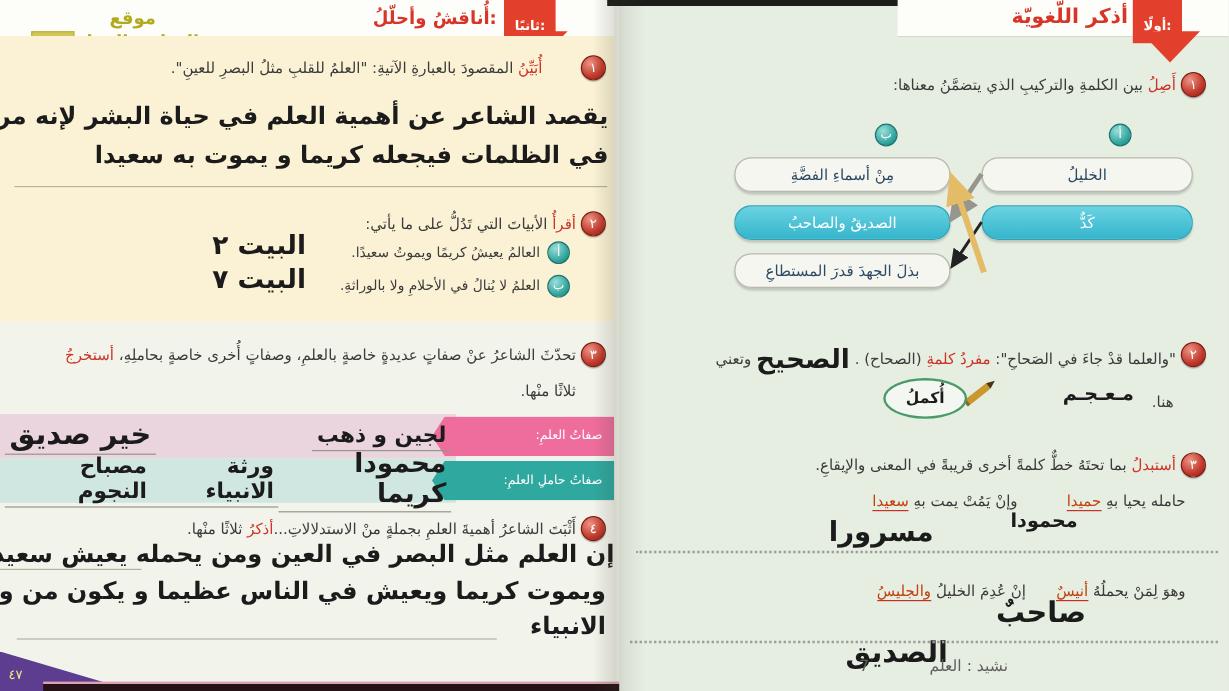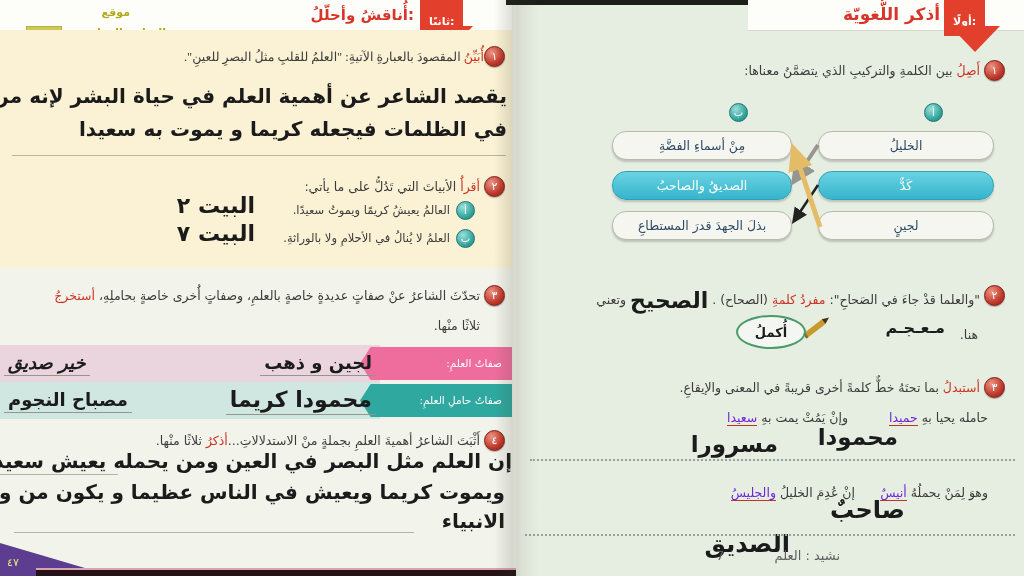--- a/index.html
+++ b/index.html
@@ -44,26 +44,26 @@
   .rowwash{height:37px;}
   .wash-pink{background:#ead5de;}
   .wash-teal{background:#cfe7e0;}
   .tag{height:33px;line-height:33px;color:#fff;font-size:10.5px;direction:rtl;
       padding:0 10px 0 18px;clip-path:polygon(0 50%,7% 0,100% 0,100% 100%,7% 100%);}
   .tag-pink{background:#ee6d9d;}
   .tag-teal{background:#2fa8a0;}
   .trow{display:flex;justify-content:space-between;align-items:center;direction:rtl;}
   .trow span{border-bottom:1px solid #95958a;padding:0 4px 2px 4px;}
   .dotline{border-bottom:2px dotted #9aa09a;height:0;}
-  .redword{color:#6d28d9;border-bottom:1px solid #c43226;}
+  .redword{color:#c2410c;border-bottom:1px solid #c43226;}
   .oval{border:2px solid #4a9a6a;border-radius:50%;width:66px;height:30px;
       display:flex;align-items:center;justify-content:center;background:rgba(255,255,255,.55);}
   .purple-tri{background:#5c3d8f;clip-path:polygon(0 0,100% 100%,0 100%);}
   .footer-gray{font-size:13px;color:#5f5f5f;direction:rtl;}
-  .wm-olive{color:#b2aa1e;font-weight:bold;font-size:11px;direction:rtl;}
+  .wm-olive{color:#b2aa1e;font-weight:bold;font-size:15px;direction:rtl;}
   .wm-url{color:#c87c04;font-weight:bold;font-size:13.5px;
       text-shadow:0 1px 0 #fff,0 -1px 0 #fff;}
   .wm-sq{background:#cfc857;border:1px solid #b9b143;}
 </style>
 </head>
 <body>
 
 <div class="spread">
 
   <div class="abs page-left"></div>
@@ -83,21 +83,21 @@
 
   <div class="abs wm-sq" style="left:26px;top:26px;width:34px;height:28px;"></div>
   <div class="abs wm-sq" style="left:10px;top:50px;width:36px;height:30px;"></div>
   <div class="abs wm-olive nw" style="right:894px;top:6px;">موقع</div>
   <div class="abs wm-olive nw" style="right:858px;top:26px;">المناهج العمانية</div>
   <div class="abs wm-url nw" style="left:0;top:62px;">www.alManahj.com/om</div>
 
   <div class="abs cream" style="left:0;top:30px;width:512px;height:238px;"></div>
 
   <div class="abs qbadge" style="left:484px;top:46px;">١</div>
-  <div class="abs qtext nw" style="right:540px;top:49px;font-family:Liberation Serif, serif;">
+  <div class="abs qtext nw" style="right:572px;top:49px;">
     <span class="kw">أُبَيِّنُ</span>
     <span>المقصودَ بالعبارةِ الآتيةِ: "العلمُ للقلبِ مثلُ البصرِ للعينِ".</span>
   </div>
   <div class="abs hand nw" style="right:517px;top:84px;font-size:20px;">يقصد الشاعر عن أهمية العلم في حياة البشر لإنه مرأة البشر</div>
   <div class="abs hand nw" style="right:517px;top:117px;font-size:20px;">في الظلمات فيجعله كريما و يموت به سعيدا</div>
   <div class="abs thinline" style="left:12px;top:155px;width:494px;"></div>
 
   <div class="abs qbadge" style="left:484px;top:176px;">٢</div>
   <div class="abs qtext nw" style="right:544px;top:179px;">
     <span class="kw">أقرأُ</span>
@@ -114,26 +114,27 @@
   <div class="abs qtext nw" style="right:544px;top:288px;">
     <span>تحدّثَ الشاعرُ عنْ صفاتٍ عديدةٍ خاصةٍ بالعلمِ، وصفاتٍ أُخرى خاصةٍ بحاملِهِ،</span>
     <span class="kw">أستخرجُ</span>
   </div>
   <div class="abs qtext nw" style="right:544px;top:318px;">ثلاثًا منْها.</div>
 
   <div class="abs rowwash wash-pink" style="left:0;top:345px;width:380px;"></div>
   <div class="abs tag tag-pink nw" style="left:360px;top:347px;width:124px;">صفاتُ العلمِ:</div>
   <div class="abs trow" style="left:4px;top:347px;width:372px;height:33px;">
     <span class="hand" style="font-size:18px;">لجين و ذهب</span>
-    <span class="hand" style="font-size:18px;font-style:italic;">خير صديق</span>
+    <span class="hand" style="font-size:24px;">خير صديق</span>
   </div>
   <div class="abs rowwash wash-teal" style="left:0;top:382px;width:380px;"></div>
   <div class="abs tag tag-teal nw" style="left:360px;top:384px;width:124px;">صفاتُ حاملِ العلمِ:</div>
   <div class="abs trow" style="left:4px;top:384px;width:372px;height:33px;">
     <span class="hand" style="font-size:22px;">محمودا كريما</span>
+    <span class="hand" style="font-size:18px;">ورثة الانبياء</span>
     <span class="hand" style="font-size:18px;">مصباح النجوم</span>
   </div>
 
   <div class="abs qbadge" style="left:484px;top:430px;">٤</div>
   <div class="abs qtext nw" style="right:544px;top:433px;">
     <span>أَثْبَتَ الشاعرُ أهميةَ العلمِ بجملةٍ منْ الاستدلالاتِ...</span><span class="kw">أذكرُ</span>
     <span>ثلاثًا منْها.</span>
   </div>
   <div class="abs hand nw" style="right:512px;top:449px;font-size:20px;">إن العلم مثل البصر في العين ومن يحمله يعيش سعيدا</div>
   <div class="abs thinline" style="left:0;top:474px;width:118px;"></div>
@@ -149,21 +150,20 @@
   <div class="abs qbadge" style="left:984px;top:60px;">١</div>
   <div class="abs qtext nw" style="right:44px;top:63px;">
     <span class="kw">أَصِلُ</span>
     <span>بين الكلمةِ والتركيبِ الذي يتضمَّنُ معناها:</span>
   </div>
   <div class="abs tbadge" style="left:924px;top:103px;">أ</div>
   <div class="abs tbadge" style="left:729px;top:103px;">ب</div>
 
   <div class="abs mbox" style="left:818px;top:131px;width:174px;">الخليلُ</div>
   <div class="abs mbox cyan" style="left:818px;top:171px;width:174px;">كَدٌّ</div>
-  <div class="abs mbox" style="left:818px;top:211px;width:174px;">لجينٍ</div>
   <div class="abs mbox" style="left:612px;top:131px;width:178px;">مِنْ أسماءِ الفضَّةِ</div>
   <div class="abs mbox cyan" style="left:612px;top:171px;width:178px;">الصديقُ والصاحبُ</div>
   <div class="abs mbox" style="left:612px;top:211px;width:178px;">بذلَ الجهدَ قدرَ المستطاعِ</div>
 
   <svg class="abs" style="left:580px;top:124px;" width="420" height="130" viewBox="0 0 420 130">
     <defs>
       <marker id="mg" markerWidth="7" markerHeight="7" refX="5" refY="3" orient="auto">
         <path d="M0,0 L6.5,3 L0,6 Z" fill="#97968e"></path>
         </marker>
       <marker id="mb" markerWidth="8" markerHeight="8" refX="5" refY="3" orient="auto">
@@ -205,21 +205,21 @@
     <span>بما تحتَهُ خطٌّ كلمةً أخرى قريبةً في المعنى والإيقاعِ.</span>
   </div>
   <div class="abs qtext nw" style="right:36px;top:410px;">
     <span>حامله يحيا بهِ</span>
     <span class="redword">حميدا</span>
   </div>
   <div class="abs qtext nw" style="right:176px;top:410px;">
     <span>وإنْ يَمُتْ يمت بهِ</span>
     <span class="redword">سعيدا</span>
   </div>
-  <div class="abs hand nw" style="right:126px;top:424px;font-size:23px;">محمودا</div>
+  <div class="abs hand nw" style="right:126px;top:424px;font-size:16px;">محمودا</div>
   <div class="abs hand nw" style="right:246px;top:431px;font-size:23px;">مسرورا</div>
   <div class="abs dotline" style="left:530px;top:459px;width:485px;"></div>
 
   <div class="abs qtext nw" style="right:36px;top:485px;">
     <span>وهوَ لِمَنْ يحملُهُ</span>
     <span class="redword">أنيسٌ</span>
   </div>
   <div class="abs qtext nw" style="right:169px;top:485px;">
     <span>إنْ عُدِمَ الخليلُ</span>
     <span class="redword">والجليسُ</span>

